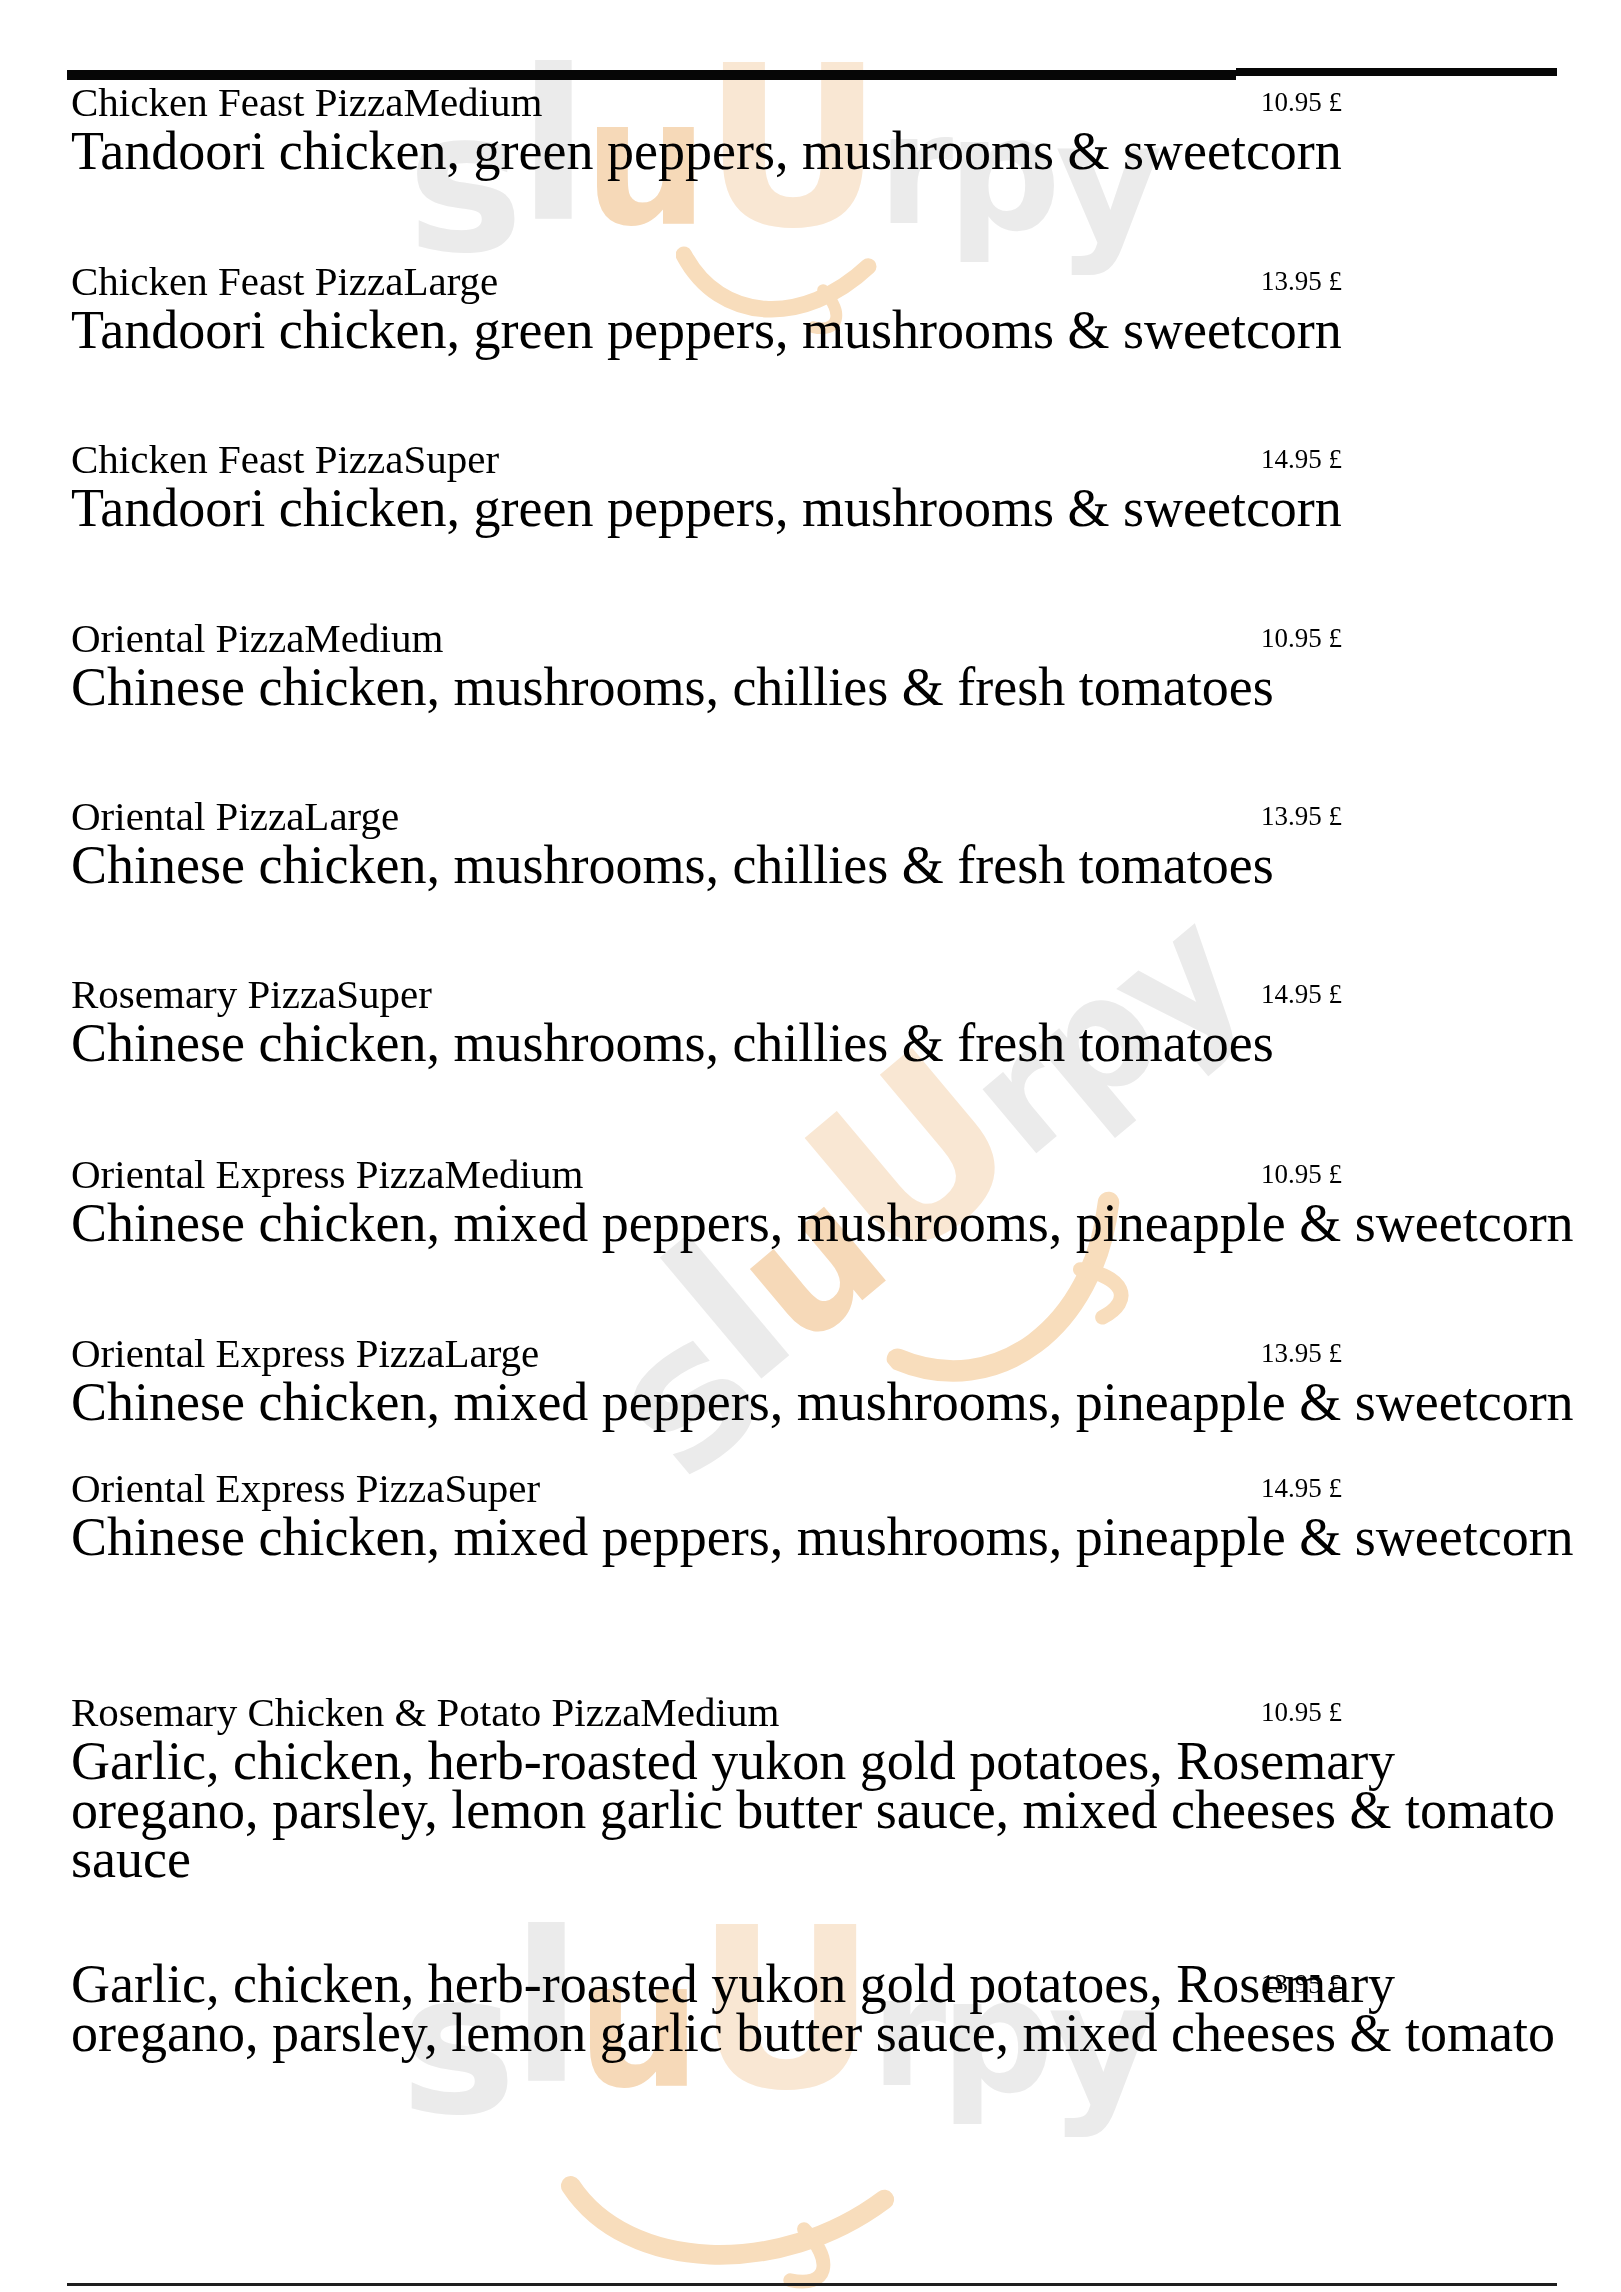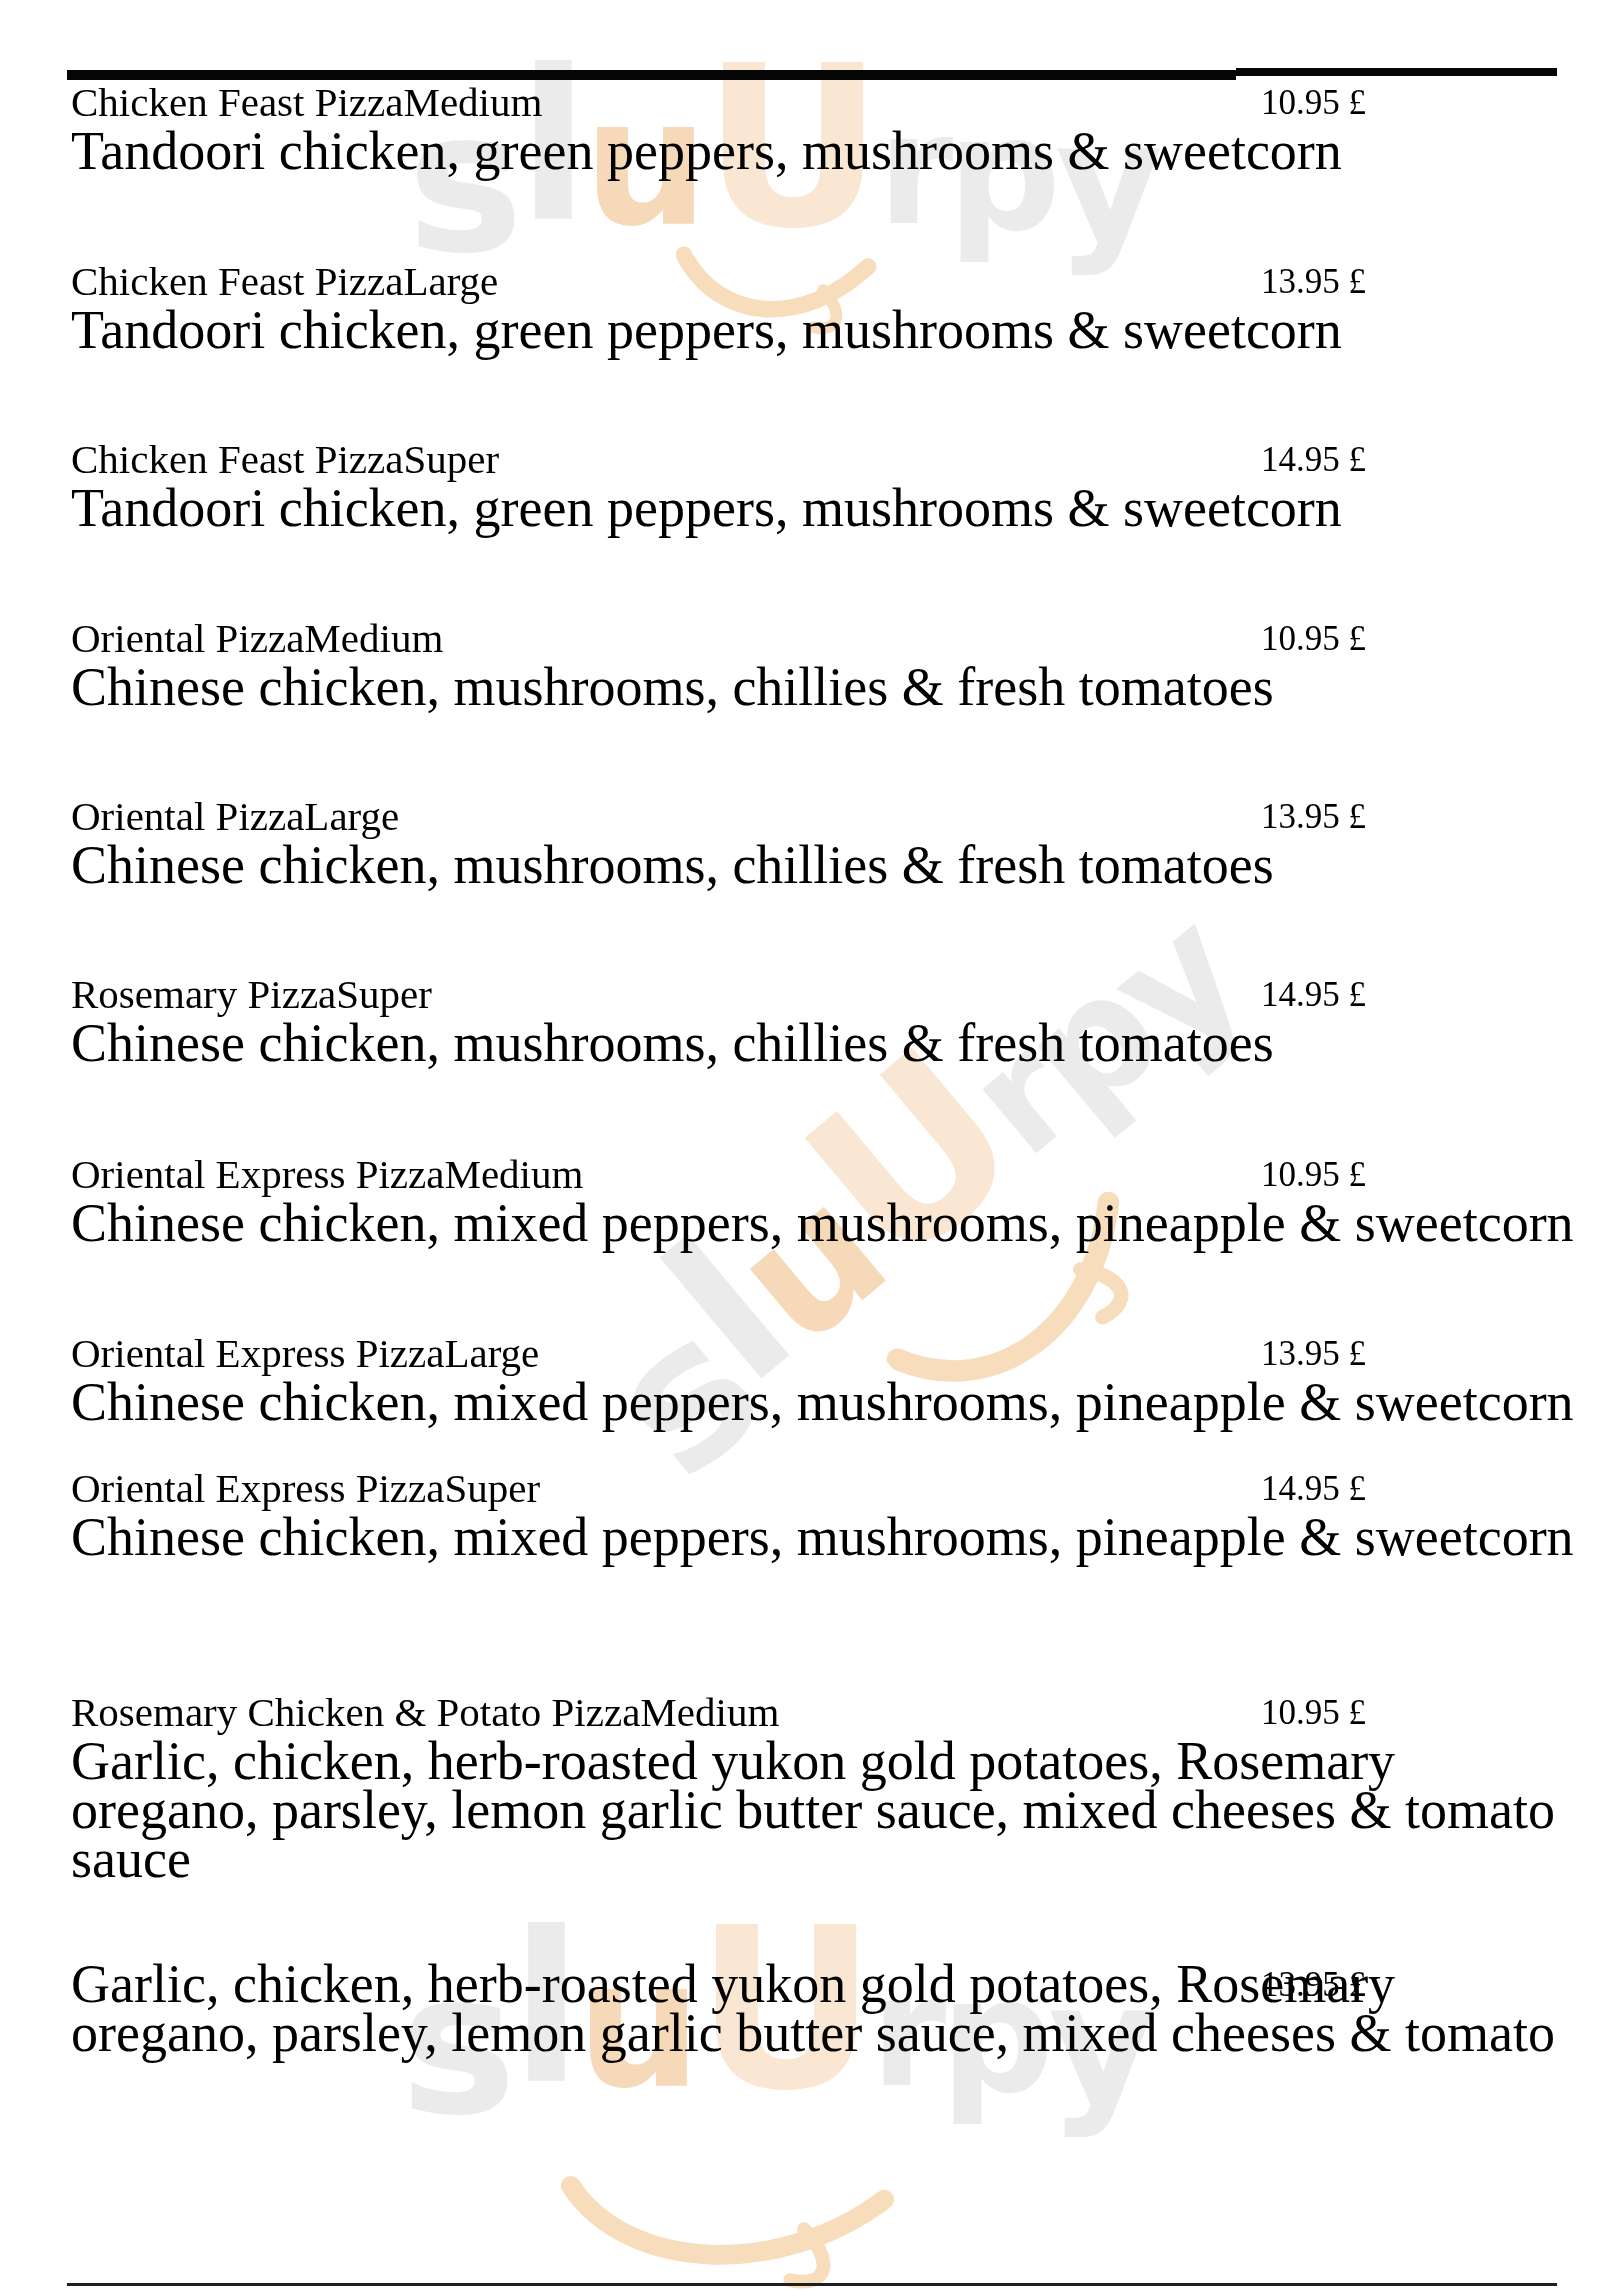--- a/index.html
+++ b/index.html
@@ -55,21 +55,21 @@
   }
   .desc-line{
     font-size:54px;
     line-height:49px;
     white-space:nowrap;
   }
   .item-price{
     position:absolute;
     left:1190px; 
     top:0;
-    font-size:35px;
+    font-size:27px;
     line-height:49px;
     white-space:nowrap;
   }
 </style>
 </head>
 <body>
 
 <div class="page" style="--wm-gray: #ebebeb; --wm-orange: #f6d9b8; --wm-orange-light: #f9e7d3; --wm-swoosh: #f8ddbc;">
 
   <div class="wm-layer">

